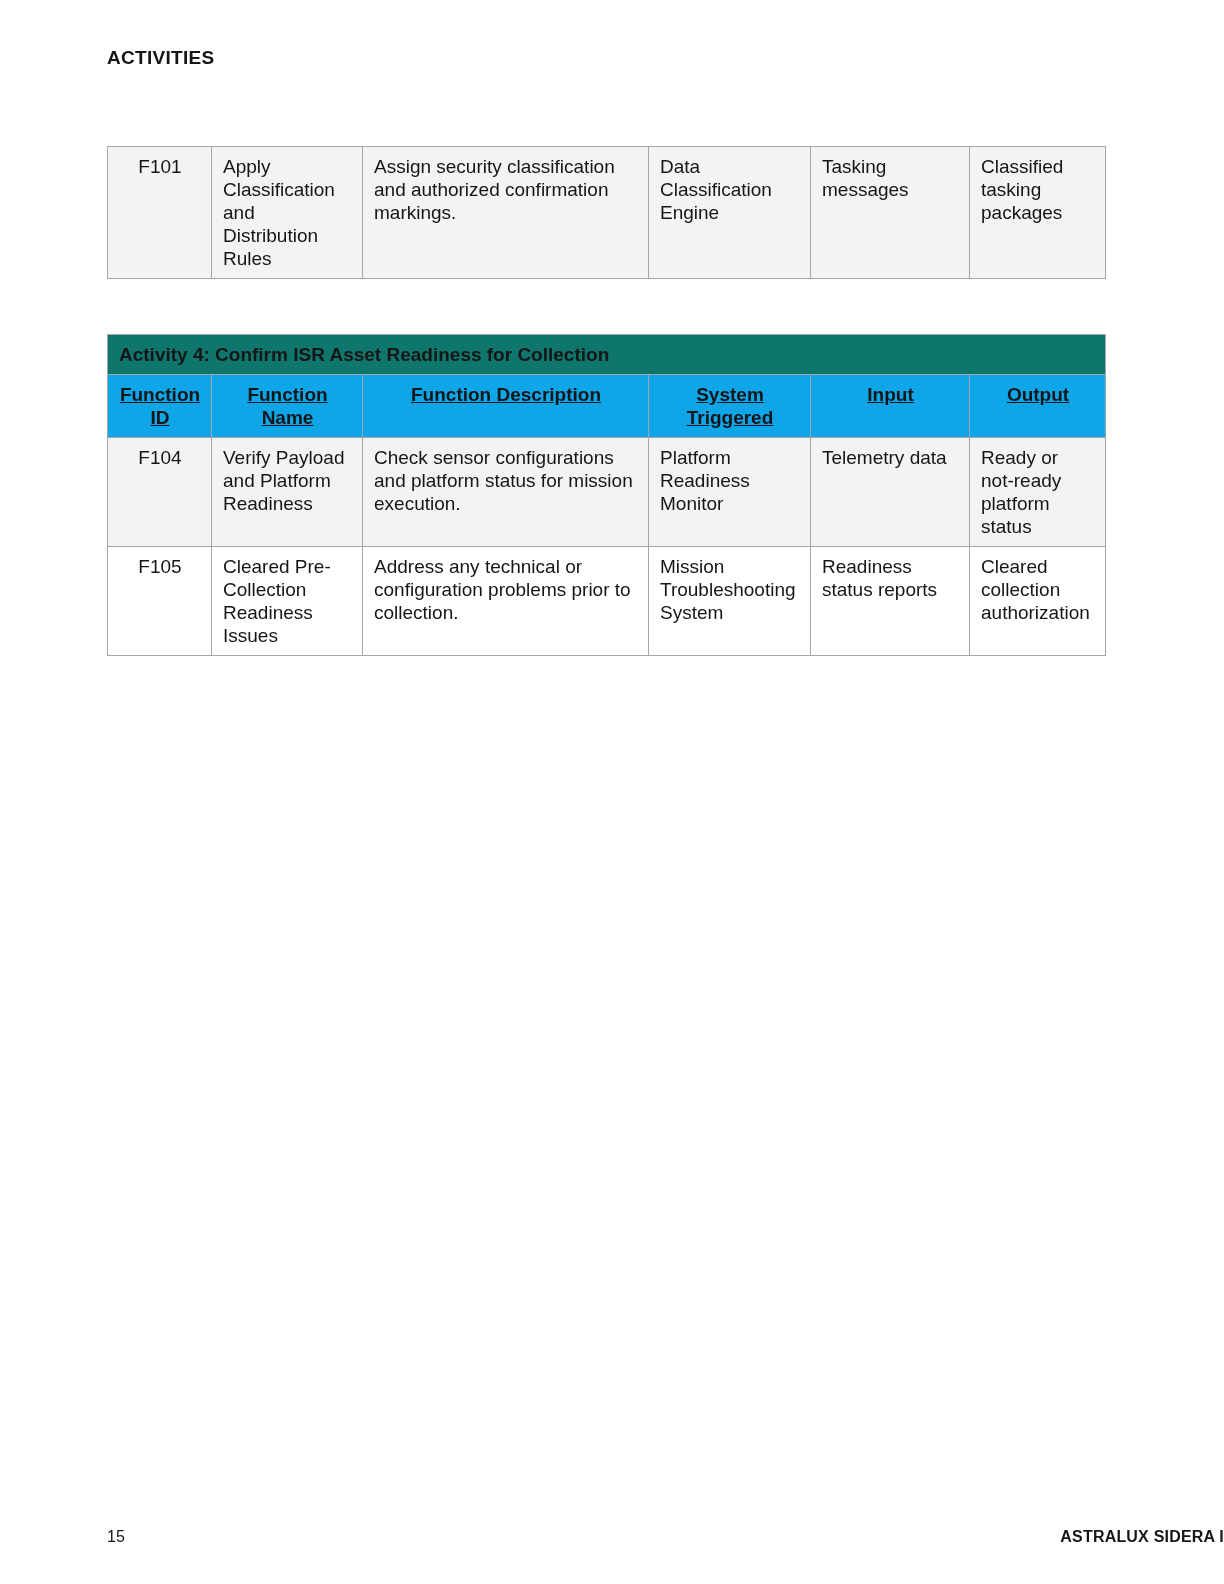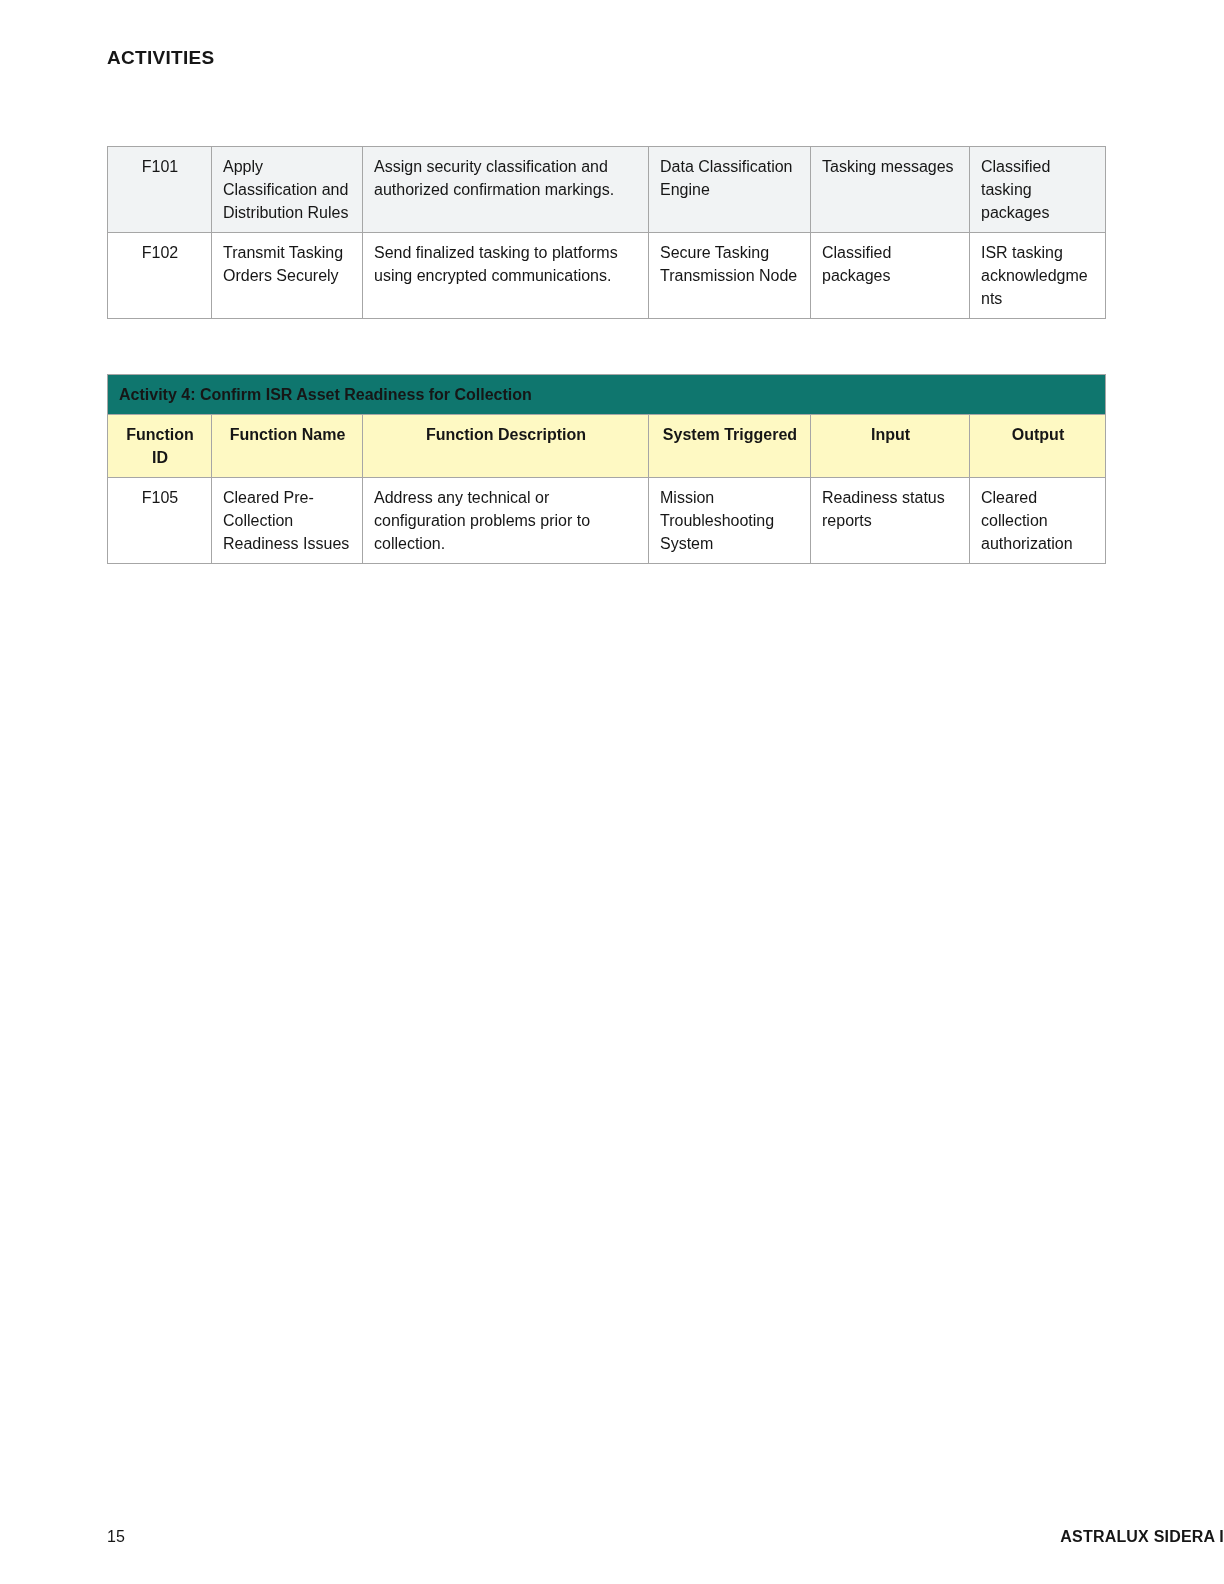--- a/index.html
+++ b/index.html
@@ -32,40 +32,41 @@
     width: 998px;
   }
   table.fn-table {
     width: 998px;
     table-layout: fixed;
     border-collapse: collapse;
   }
   table.fn-table td, table.fn-table th {
     border: 1px solid #a6a6a6;
     vertical-align: top;
-    font-size: 16px;
+    font-size: 19px;
     line-height: 23px;
     padding: 8px 10px 8px 11px;
     overflow-wrap: break-word;
     word-break: break-word;
   }
   .activity-table-wrap { margin-top: 55px; }
   td.id-cell { text-align: center; }
   tr.striped td { background: #f1f3f4; }
   td.title-cell {
     font-size: 19px;
     font-weight: bold;
     line-height: 26px;
     padding: 9px 11px;
     background: #0f766e;
   }
   th.col-header {
     font-weight: bold;
-    background: #fef9c3;
+    background: #0ea5e9;
     padding: 9px 8px;
+    text-decoration: underline;
   }
   .footer-pagenum {
     position: absolute;
     top: 1528px;
     left: 107px;
     font-size: 16px;
     font-weight: normal;
   }
   .footer-title {
     position: absolute;
@@ -98,28 +99,20 @@
       </colgroup>
       <tbody>
         <tr class="striped">
           <td class="id-cell">F101</td>
           <td>Apply Classification and Distribution Rules</td>
           <td>Assign security classification and authorized confirmation markings.</td>
           <td>Data Classification Engine</td>
           <td>Tasking messages</td>
           <td>Classified tasking packages</td>
         </tr>
-        <tr>
-          <td class="id-cell">F102</td>
-          <td>Transmit Tasking Orders Securely</td>
-          <td>Send finalized tasking to platforms using encrypted communications.</td>
-          <td>Secure Tasking Transmission Node</td>
-          <td>Classified packages</td>
-          <td>ISR tasking acknowledgments</td>
-        </tr>
       </tbody>
     </table>
 
     <div class="activity-table-wrap">
       <table class="fn-table">
         <colgroup>
           <col style="width:104px">
           <col style="width:151px">
           <col style="width:286px">
           <col style="width:162px">
@@ -131,20 +124,28 @@
             <td class="title-cell" colspan="6">Activity 4: Confirm ISR Asset Readiness for Collection</td>
           </tr>
           <tr>
             <th class="col-header">Function ID</th>
             <th class="col-header">Function Name</th>
             <th class="col-header">Function Description</th>
             <th class="col-header">System Triggered</th>
             <th class="col-header">Input</th>
             <th class="col-header">Output</th>
           </tr>
+          <tr class="striped">
+            <td class="id-cell">F104</td>
+            <td>Verify Payload and Platform Readiness</td>
+            <td>Check sensor configurations and platform status for mission execution.</td>
+            <td>Platform Readiness Monitor</td>
+            <td>Telemetry data</td>
+            <td>Ready or not-ready platform status</td>
+          </tr>
           <tr>
             <td class="id-cell">F105</td>
             <td>Cleared Pre-Collection Readiness Issues</td>
             <td>Address any technical or configuration problems prior to collection.</td>
             <td>Mission Troubleshooting System</td>
             <td>Readiness status reports</td>
             <td>Cleared collection authorization</td>
           </tr>
         </tbody>
       </table>

